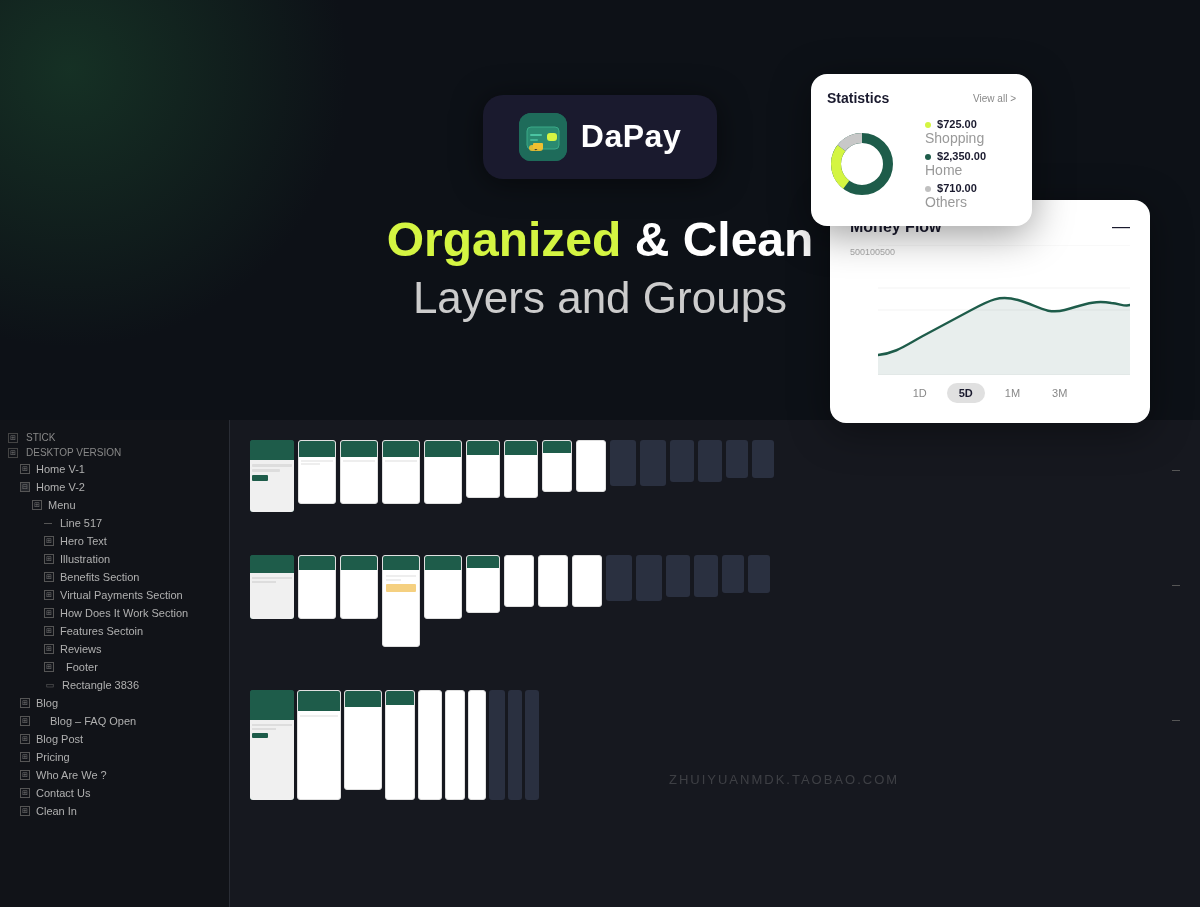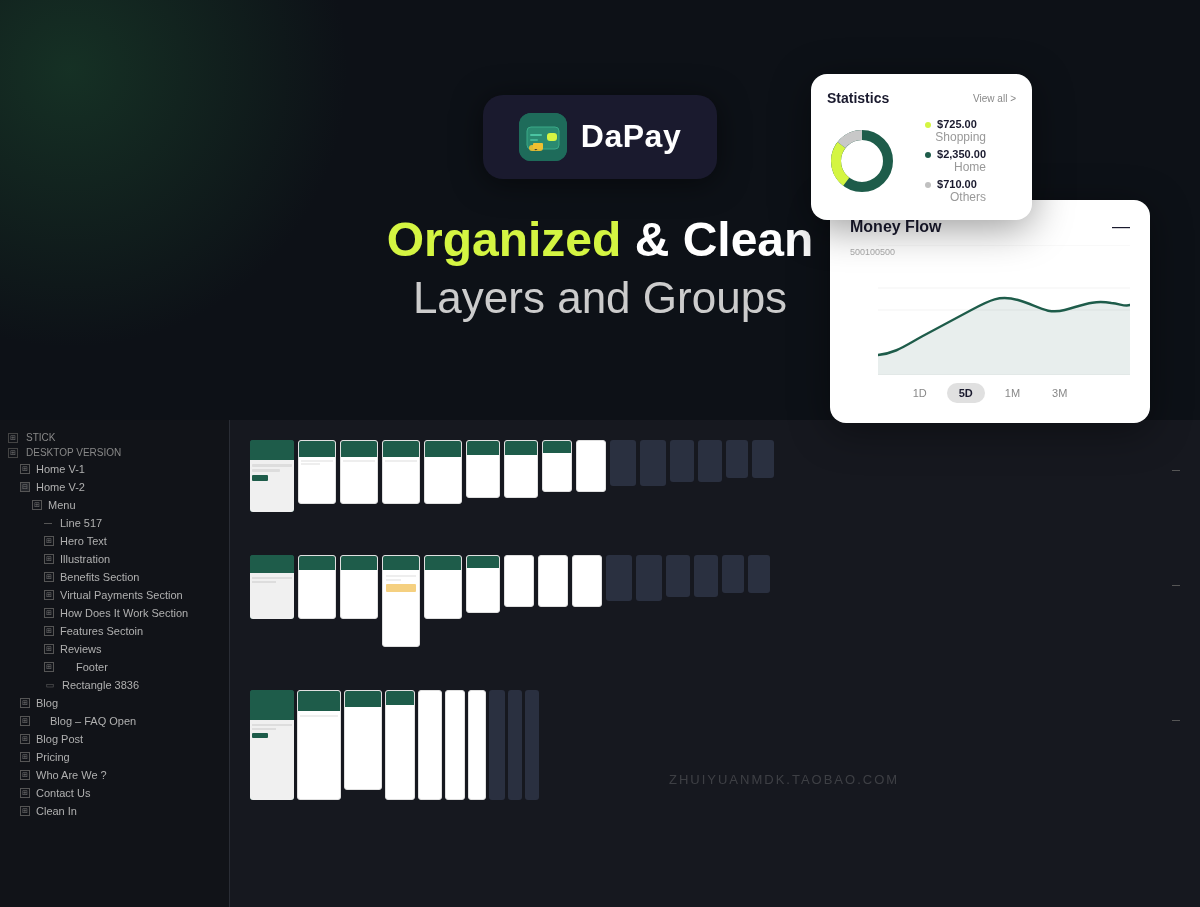--- a/index.html
+++ b/index.html
@@ -151,23 +151,22 @@
     .legend-item {
       display: flex;
       flex-direction: column;
     }
     .legend-value {
       font-size: 11px;
       font-weight: 700;
       color: #1a1a2e;
     }
     .legend-label {
-      font-size: 12px;
+      font-size: 14px;
       color: #999;
-      text-align: right;
     }
     .legend-dot {
       display: inline-block;
       width: 6px; height: 6px;
       border-radius: 50%;
       margin-right: 3px;
       vertical-align: middle;
     }
 
     
@@ -493,21 +492,21 @@
       <span style="margin-left:2px;">Features Sectoin</span>
     </div>
 
     <div class="sidebar-item indent-3">
       <span class="sidebar-expand">⊞</span>
       <span style="margin-left:2px;">Reviews</span>
     </div>
 
     <div class="sidebar-item indent-3">
       <span class="sidebar-expand">⊞</span>
-      <span style="margin-left:18px;">Footer</span>
+      <span style="margin-left:8px;">Footer</span>
     </div>
 
     <div class="sidebar-item indent-3">
       <span class="sidebar-icon">▭</span>
       <span style="margin-left:2px;">Rectangle 3836</span>
     </div>
 
     <div class="sidebar-item indent-1">
       <span class="sidebar-expand">⊞</span>
       <span style="margin-left:2px;">Blog</span>

